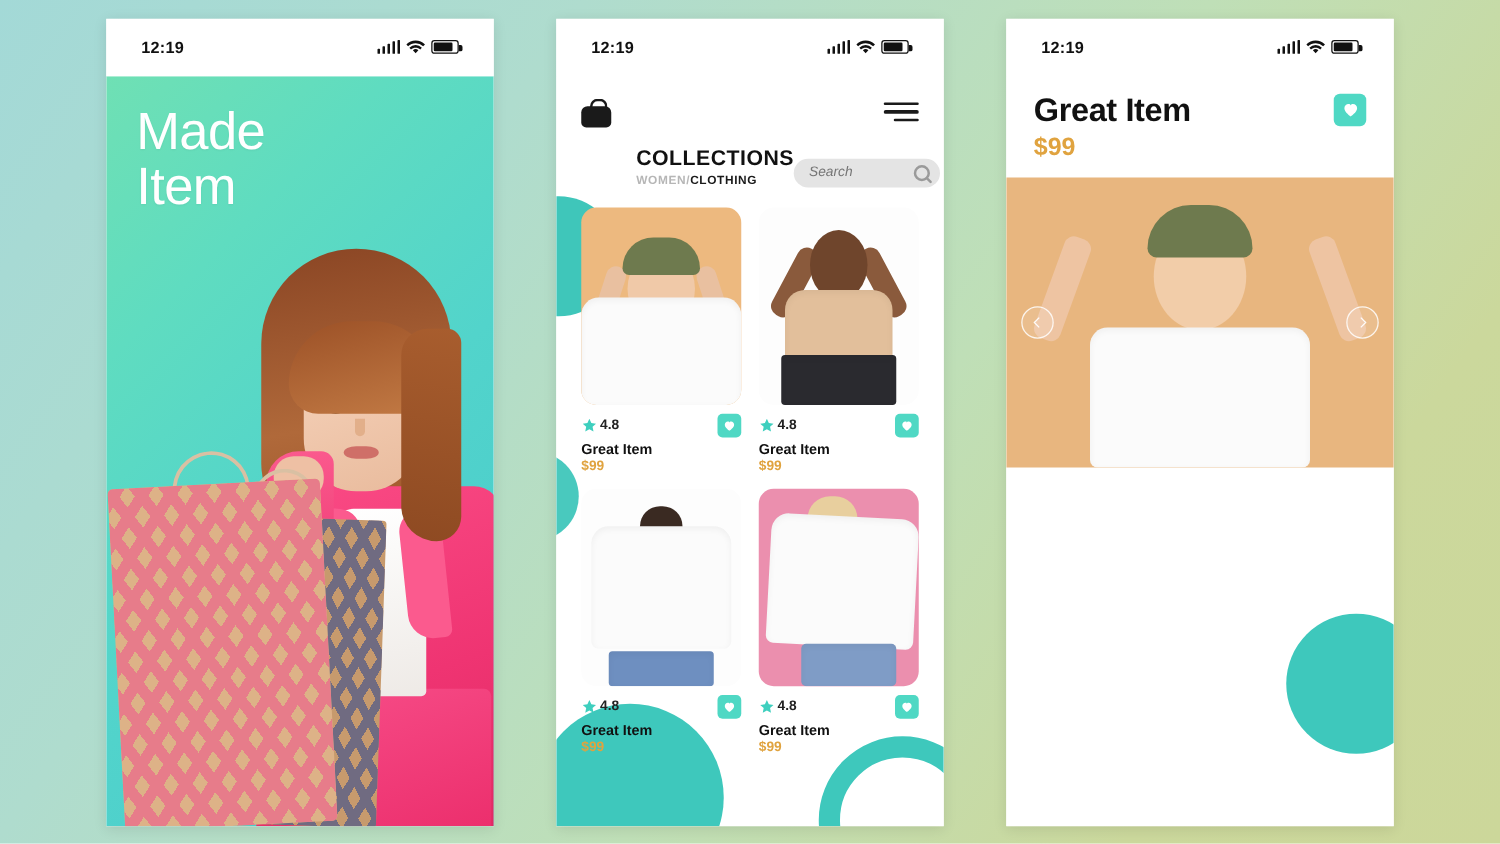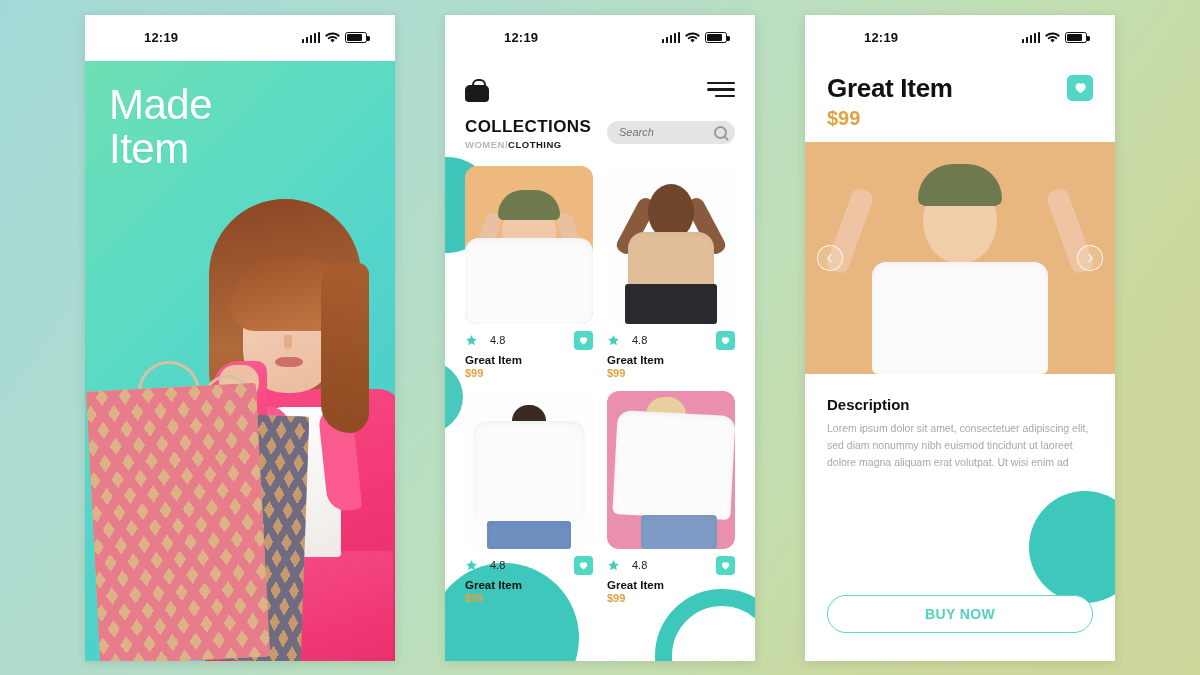--- a/index.html
+++ b/index.html
@@ -19,21 +19,20 @@
     background: #ffffff; overflow: hidden; flex: 0 0 auto;
     box-shadow: 0 2px 10px rgba(0,0,0,.10);
   }
 
   
   .status {
     position: relative; z-index: 40;
     height: 46px; background: #fff;
     display: flex; align-items: center; justify-content: space-between;
     padding: 0 28px;
-    margin-left: 31px;
   }
   .status-time { font-size: 13px; font-weight: 700; color: #111; letter-spacing: .2px; }
   .status-icons { display: flex; align-items: center; gap: 5px; }
   .bars { display: flex; align-items: flex-end; gap: 1.5px; height: 11px; }
   .bars i { display:block; width: 2.5px; background: #111; border-radius: .5px; }
   .bars i:nth-child(1){height:4px}.bars i:nth-child(2){height:6px}
   .bars i:nth-child(3){height:8px}.bars i:nth-child(4){height:10px}.bars i:nth-child(5){height:11px}
   .batt { width: 22px; height: 11px; border: 1.6px solid #111; border-radius: 2.5px; position: relative; }
   .batt::before{content:"";position:absolute;inset:1.4px;background:#111;border-radius:1px;right:4px;}
   .batt::after{content:"";position:absolute;right:-3.6px;top:3px;width:2.2px;height:5px;background:#111;border-radius:0 1.5px 1.5px 0;}
@@ -100,21 +99,21 @@
   .p2-blob-bl{position:absolute;left:-16px;bottom:-52px;width:150px;height:150px;border-radius:50%;background:#3ec8bc;}
   .p2-ring{position:absolute;right:-34px;bottom:-62px;width:134px;height:134px;border-radius:50%;border:17px solid #3ec8bc;}
   .p2-top{position:relative;z-index:5;padding:12px 20px 0 20px;}
   .p2-iconrow{display:flex;align-items:center;justify-content:space-between;height:34px;}
   .bag-icon{width:24px;height:24px;position:relative;}
   .bag-icon::after{content:"";position:absolute;left:0;bottom:0;width:24px;height:17px;background:#1a1a1a;border-radius:5px 5px 4px 4px;}
   .bag-icon::before{content:"";position:absolute;left:7px;top:1px;width:10px;height:10px;border:2.6px solid #1a1a1a;border-bottom:none;border-radius:6px 6px 0 0;}
   .hamburger{width:28px;display:flex;flex-direction:column;gap:4px;align-items:flex-end;cursor:pointer;}
   .hamburger span{display:block;height:2.6px;background:#1a1a1a;border-radius:2px;}
   .hamburger span:nth-child(1){width:28px}.hamburger span:nth-child(2){width:28px}.hamburger span:nth-child(3){width:20px}
-  .p2-titlerow{display:flex;align-items:flex-start;justify-content:space-between;margin-top:10px;}
+  .p2-titlerow{display:flex;align-items:flex-end;justify-content:space-between;margin-top:10px;margin-left:44px;}
   .p2-h1{font-size:17px;font-weight:700;letter-spacing:.4px;color:#111;}
   .p2-crumb{font-size:9.5px;font-weight:700;letter-spacing:.5px;margin-top:2px;}
   .p2-crumb .muted{color:#b6b6b6;}
   .p2-crumb .strong{color:#1a1a1a;}
   .search-pill{
     display:flex;align-items:center;justify-content:space-between;
     width:128px;height:23px;background:#e4e4e4;border-radius:12px;padding:0 8px 0 12px;margin-top:4px;cursor:text;
   }
   .search-pill input{
     border:none;background:transparent;outline:none;width:84px;
@@ -122,21 +121,21 @@
   }
   .mag{width:13px;height:13px;border:2.2px solid #9a9a9a;border-radius:50%;position:relative;flex:0 0 auto;}
   .mag::after{content:"";position:absolute;right:-4px;bottom:-3px;width:6px;height:2.2px;background:#9a9a9a;border-radius:2px;transform:rotate(45deg);}
   .grid{position:relative;z-index:5;display:grid;grid-template-columns:1fr 1fr;gap:12px 14px;padding:16px 20px 0 20px;}
   .card{display:flex;flex-direction:column;}
   .thumb{height:158px;border-radius:12px;overflow:hidden;position:relative;}
   .t-tan{background:#edb97f;}
   .t-white{background:#fdfdfd;}
   .t-pink{background:#eb8fae;}
   .meta{display:flex;align-items:center;justify-content:space-between;margin-top:7px;}
-  .rating{display:flex;align-items:center;gap:12px;font-size:11px;font-weight:400;color:#222;}
+  .rating{display:flex;align-items:center;gap:2px;font-size:11px;font-weight:700;color:#222;}
   .star{width:13px;height:13px;color:#3ecfbe;}
   .heart-btn{width:19px;height:19px;border-radius:4px;background:#4fd8c4;display:flex;align-items:center;justify-content:center;border:none;cursor:pointer;}
   .heart-btn svg{width:11px;height:11px;fill:#fff;}
   .c-name{font-size:11.5px;font-weight:700;color:#111;margin-top:4px;}
   .c-price{font-size:11px;font-weight:600;color:#e0a33f;margin-top:1px;}
 
   
   .fig{position:absolute;left:0;right:0;bottom:0;top:0;}
   .f-head{position:absolute;left:50%;transform:translateX(-50%);border-radius:50%;}
   .f-hat{position:absolute;left:50%;transform:translateX(-50%);background:#6f7a४d;}
@@ -427,24 +426,19 @@
           <div class="f-tee" style="bottom:0;width:176px;height:112px;"></div>
         </div>
         <span class="arrow left">
             <i></i>
           </span>
         <span class="arrow right">
             <i></i>
           </span>
       </div>
 
-      <div class="p3-desc">
-        <h3>Description</h3>
-        <p>Lorem ipsum dolor sit amet, consectetuer adipiscing elit, sed diam nonummy nibh euismod tincidunt ut laoreet dolore magna aliquam erat volutpat. Ut wisi enim ad</p>
-      </div>
 
       <div class="p3-actions">
-        <button class="btn-buy">BUY NOW</button>
       </div>
     </div>
   </div>
 
 </div>
 
 </body></html>

